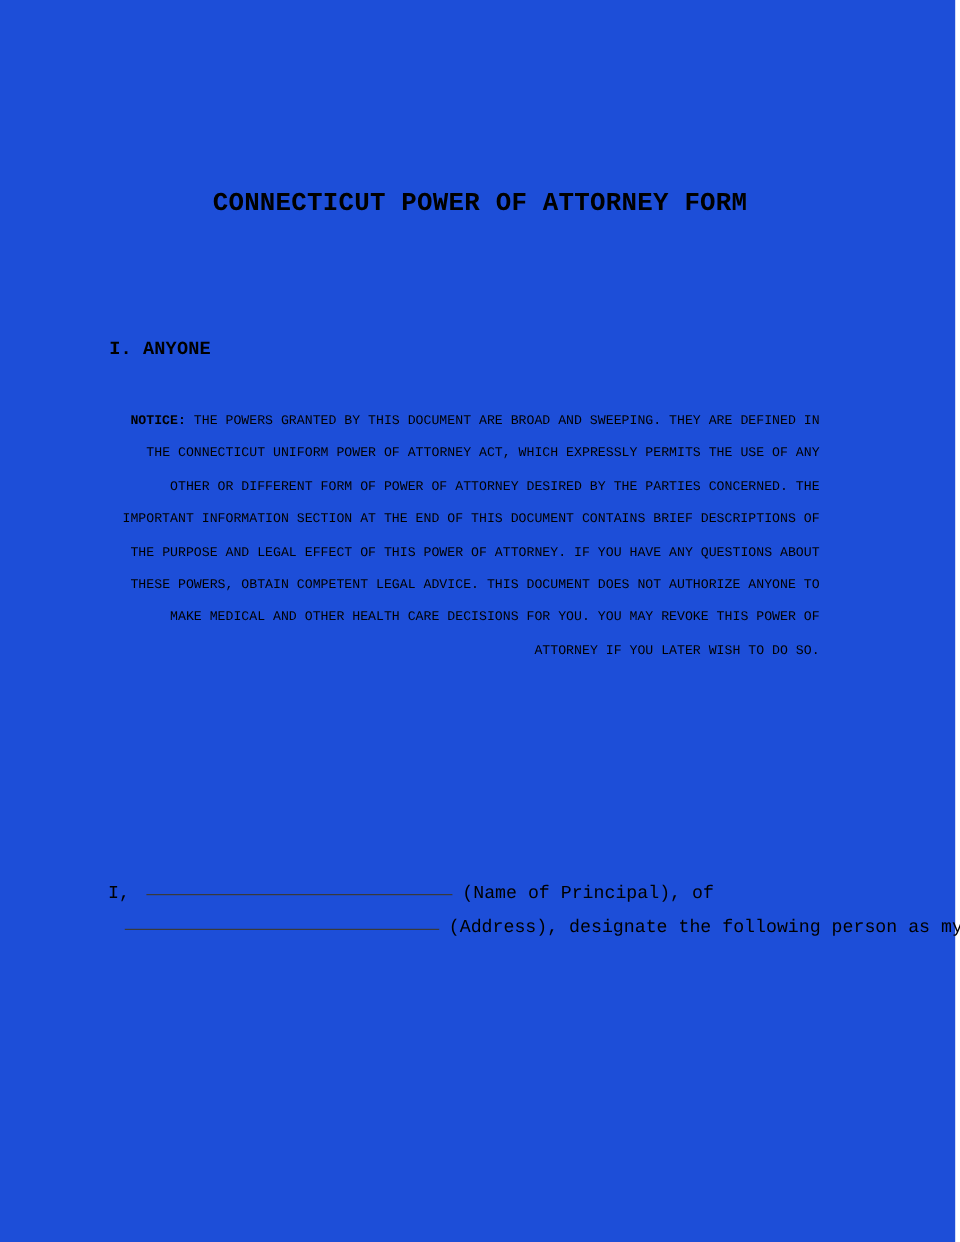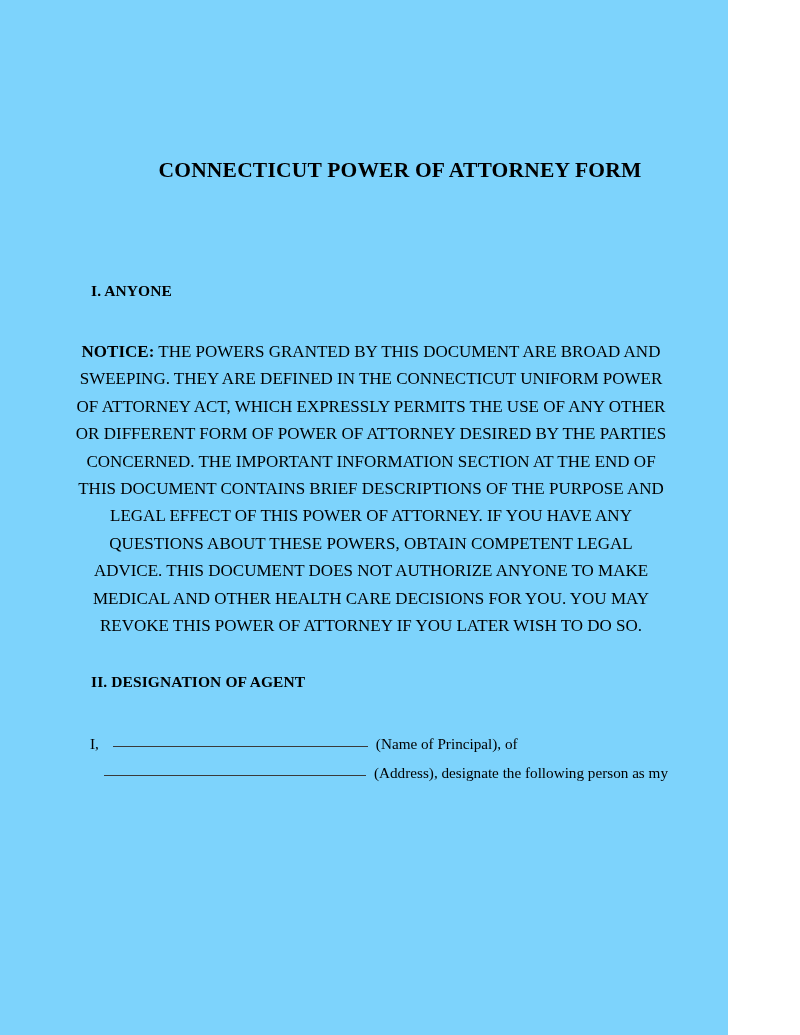--- a/index.html
+++ b/index.html
@@ -13,24 +13,25 @@
     position: relative;
     font-family: "Liberation Serif", "DejaVu Serif", serif;
     color: #000000;
     -webkit-font-smoothing: antialiased;
   }
 
   .page {
     position: absolute;
     top: 0;
     left: 0;
-    width: 728px;
+    width: 796px;
     height: 1035px;
-    background: #7dd3fc;
+    background: #1d4ed8;
     box-sizing: border-box;
+    font-family: Liberation Mono, monospace;
   }
 
   
   .doc-title {
     position: absolute;
     top: 158px;
     left: 0;
     width: 800px;
     text-align: center;
     font-size: 21.5px;
@@ -46,25 +47,25 @@
     font-weight: bold;
     letter-spacing: 0.1px;
   }
   #heading-notice { top: 282px; }
   #heading-designation { top: 673px; }
 
   
   .notice-body {
     position: absolute;
     top: 338px;
-    left: 75px;
+    left: 91px;
     width: 592px;
-    font-size: 17px;
+    font-size: 11px;
     line-height: 27.4px;
-    text-align: center;
+    text-align: right;
   }
   .notice-body b {
     font-weight: bold;
   }
 
   
   .designation {
     position: absolute;
     top: 730px;
     left: 90px;
@@ -109,21 +110,20 @@
 <div class="page">
 
   <div class="doc-title">CONNECTICUT POWER OF ATTORNEY FORM</div>
 
   <div class="section-heading" id="heading-notice">I. ANYONE</div>
 
   <div class="notice-body">
     <b>NOTICE:</b><span> THE POWERS GRANTED BY THIS DOCUMENT ARE BROAD AND SWEEPING. THEY ARE DEFINED IN THE CONNECTICUT UNIFORM POWER OF ATTORNEY ACT, WHICH EXPRESSLY PERMITS THE USE OF ANY OTHER OR DIFFERENT FORM OF POWER OF ATTORNEY DESIRED BY THE PARTIES CONCERNED. THE IMPORTANT INFORMATION SECTION AT THE END OF THIS DOCUMENT CONTAINS BRIEF DESCRIPTIONS OF THE PURPOSE AND LEGAL EFFECT OF THIS POWER OF ATTORNEY. IF YOU HAVE ANY QUESTIONS ABOUT THESE POWERS, OBTAIN COMPETENT LEGAL ADVICE. THIS DOCUMENT DOES NOT AUTHORIZE ANYONE TO MAKE MEDICAL AND OTHER HEALTH CARE DECISIONS FOR YOU. YOU MAY REVOKE THIS POWER OF ATTORNEY IF YOU LATER WISH TO DO SO.</span>
   </div>
 
-  <div class="section-heading" id="heading-designation">II. DESIGNATION OF AGENT</div>
 
   <div class="designation">
     <span class="fill-row">
       <span>I,</span><span class="blank-rule rule-principal"></span><span>(Name of Principal), of</span>
     </span>
     <span class="fill-row indent-second">
       <span class="blank-rule rule-address"></span><span>(Address), designate the following person as my</span>
     </span>
   </div>
 

